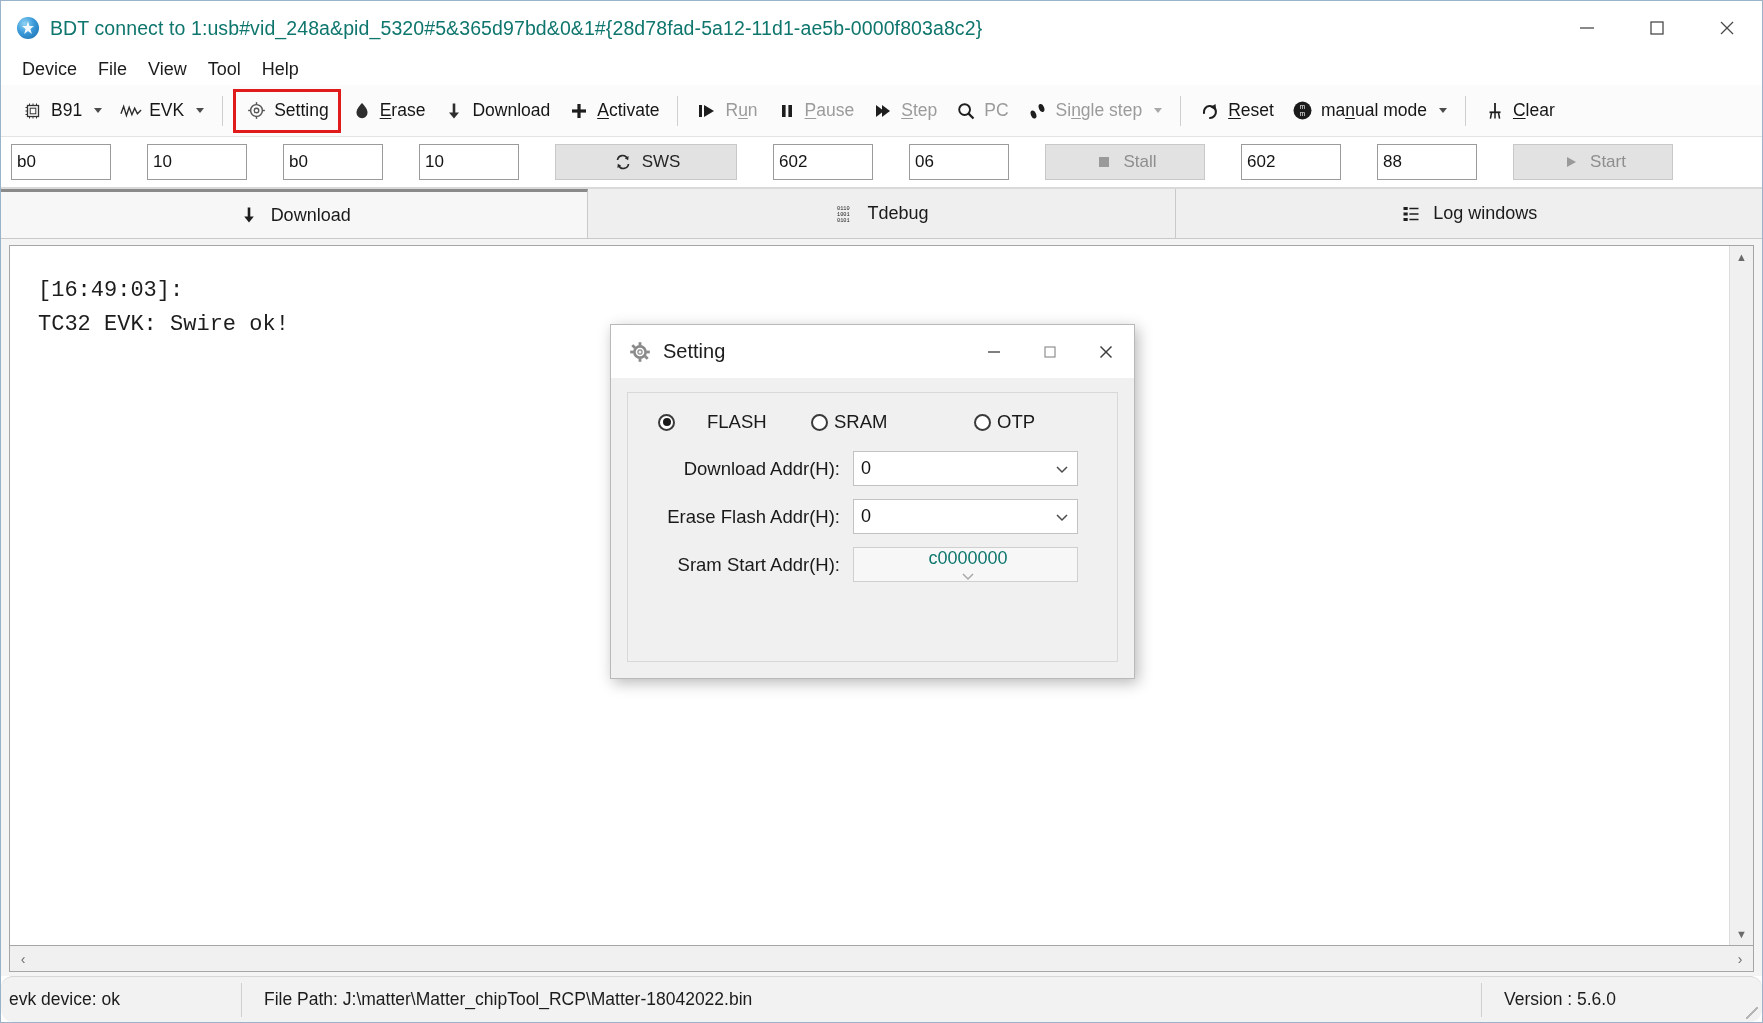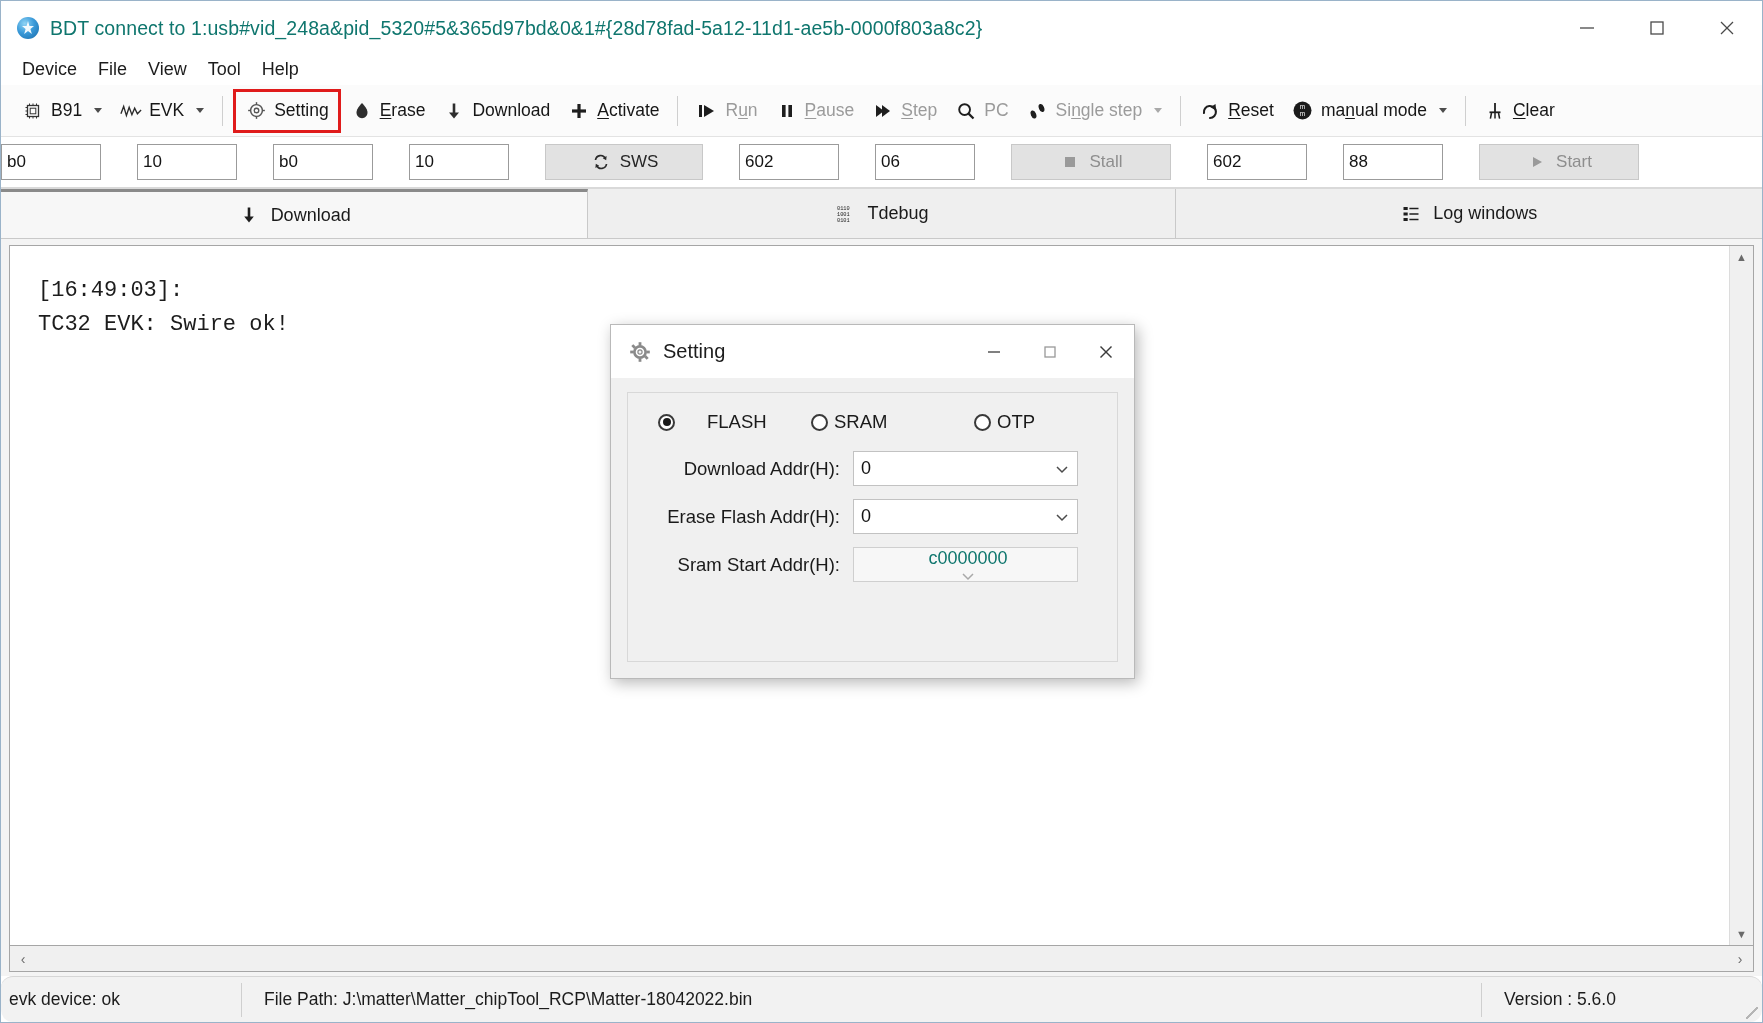--- a/index.html
+++ b/index.html
@@ -86,37 +86,38 @@
     border-top: 5px solid #4c4c4c; margin-left: 5px;
   }
   .caret.dim { border-top-color: #a9a9a9; }
   .ic { width: 22px; height: 22px; flex: none; display: flex; align-items: center; justify-content: center; }
   .ic svg { display: block; }
 
   
   .fieldrow {
     height: 52px; flex: 0 0 52px;
     display: flex; align-items: center; gap: 0;
+    padding-left: 10px;
     background: #ffffff;
     border-bottom: 2px solid #d9d9d9;
   }
   .tfield {
     width: 100px; height: 36px;
     border: 1px solid #9b9b9b; background: #ffffff;
     font-size: 17px; color: #141414;
     display: flex; align-items: center; padding: 0 5px;
     margin-right: 36px;
   }
   .btn-gray {
     height: 36px; background: #e2e2e2; border: 1px solid #c8c8c8;
     display: flex; align-items: center; justify-content: center; gap: 8px;
     font-size: 17px; color: #262626; margin-right: 36px;
   }
   .btn-gray.dim { color: #8e8e8e; }
-  #sws-button { width: 158px; }
+  #sws-button { width: 182px; }
   #stall-button { width: 160px; }
   #start-button { width: 160px; }
 
   
   .tabbar {
     height: 50px; flex: 0 0 50px;
     display: flex; align-items: stretch;
     background: #efefef;
     border-bottom: 1px solid #c9c9c9;
   }

